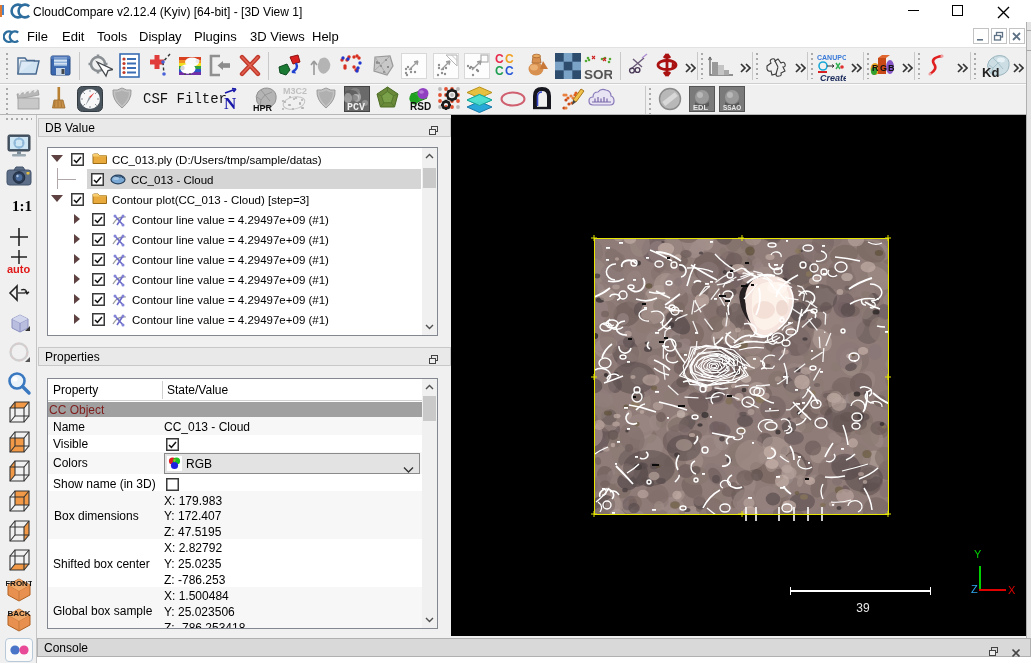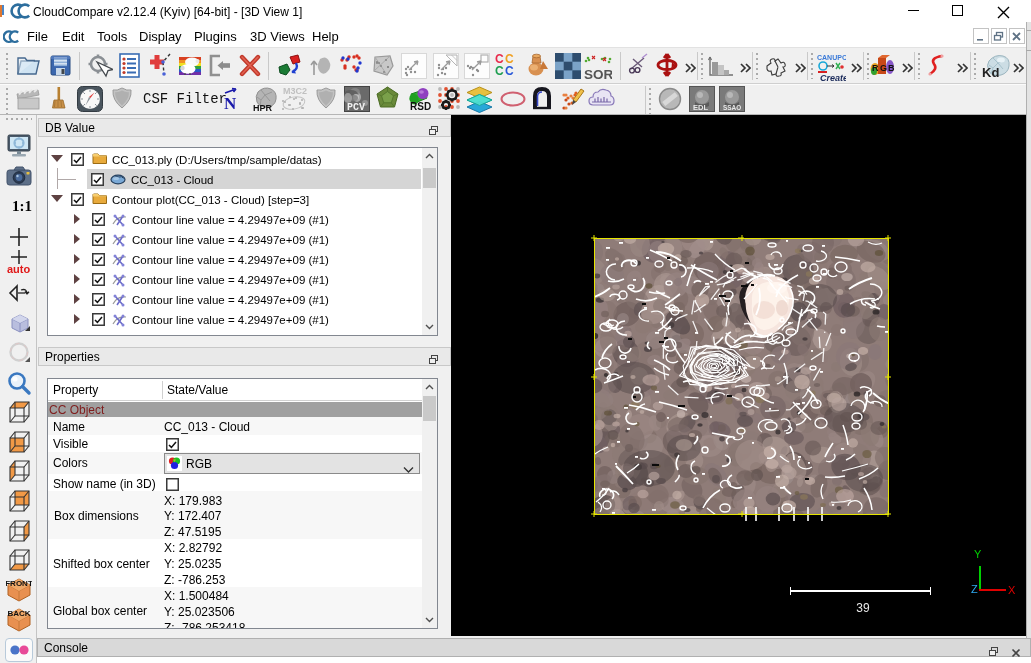--- a/index.html
+++ b/index.html
@@ -736,21 +736,21 @@
 <div class="abs t12" style="left:54px;top:509px">Box dimensions</div>
 <div class="abs t12" style="left:164px;top:494px">X: 179.983</div>
 <div class="abs t12" style="left:164px;top:509px">Y: 172.407</div>
 <div class="abs t12" style="left:164px;top:525px">Z: 47.5195</div>
 <div class="abs" style="left:48px;top:539px;width:374px;height:48px;background:#ffffff"></div>
 <div class="abs t12" style="left:53px;top:557px">Shifted box center</div>
 <div class="abs t12" style="left:164px;top:541px">X: 2.82792</div>
 <div class="abs t12" style="left:164px;top:557px">Y: 25.0235</div>
 <div class="abs t12" style="left:164px;top:573px">Z: -786.253</div>
 <div class="abs" style="left:48px;top:587px;width:374px;height:41px;background:#f7f7f7"></div>
-<div class="abs t12" style="left:53px;top:604px">Global box center</div>
+<div class="abs t12" style="left:53px;top:604px">Global box sample</div>
 <div class="abs t12" style="left:164px;top:589px">X: 1.500484</div>
 <div class="abs t12" style="left:164px;top:605px">Y: 25.023506</div>
 <div class="abs" style="left:164px;top:621px;width:120px;height:7px;overflow:hidden">
     <div class="t12">Z: -786.253418</div>
   </div>
 <div style="position:absolute;left:422px;top:379px;width:15px;height:249px;background:#f0f0f0">
     <svg width="15" height="15" style="position:absolute;top:1px;left:0" viewBox="0 0 15 15">
       <path d="M4 9 L7.5 5.5 L11 9" stroke="#505050" stroke-width="1.4" fill="none"></path>
     </svg>
     <svg width="15" height="15" style="position:absolute;bottom:1px;left:0" viewBox="0 0 15 15">

